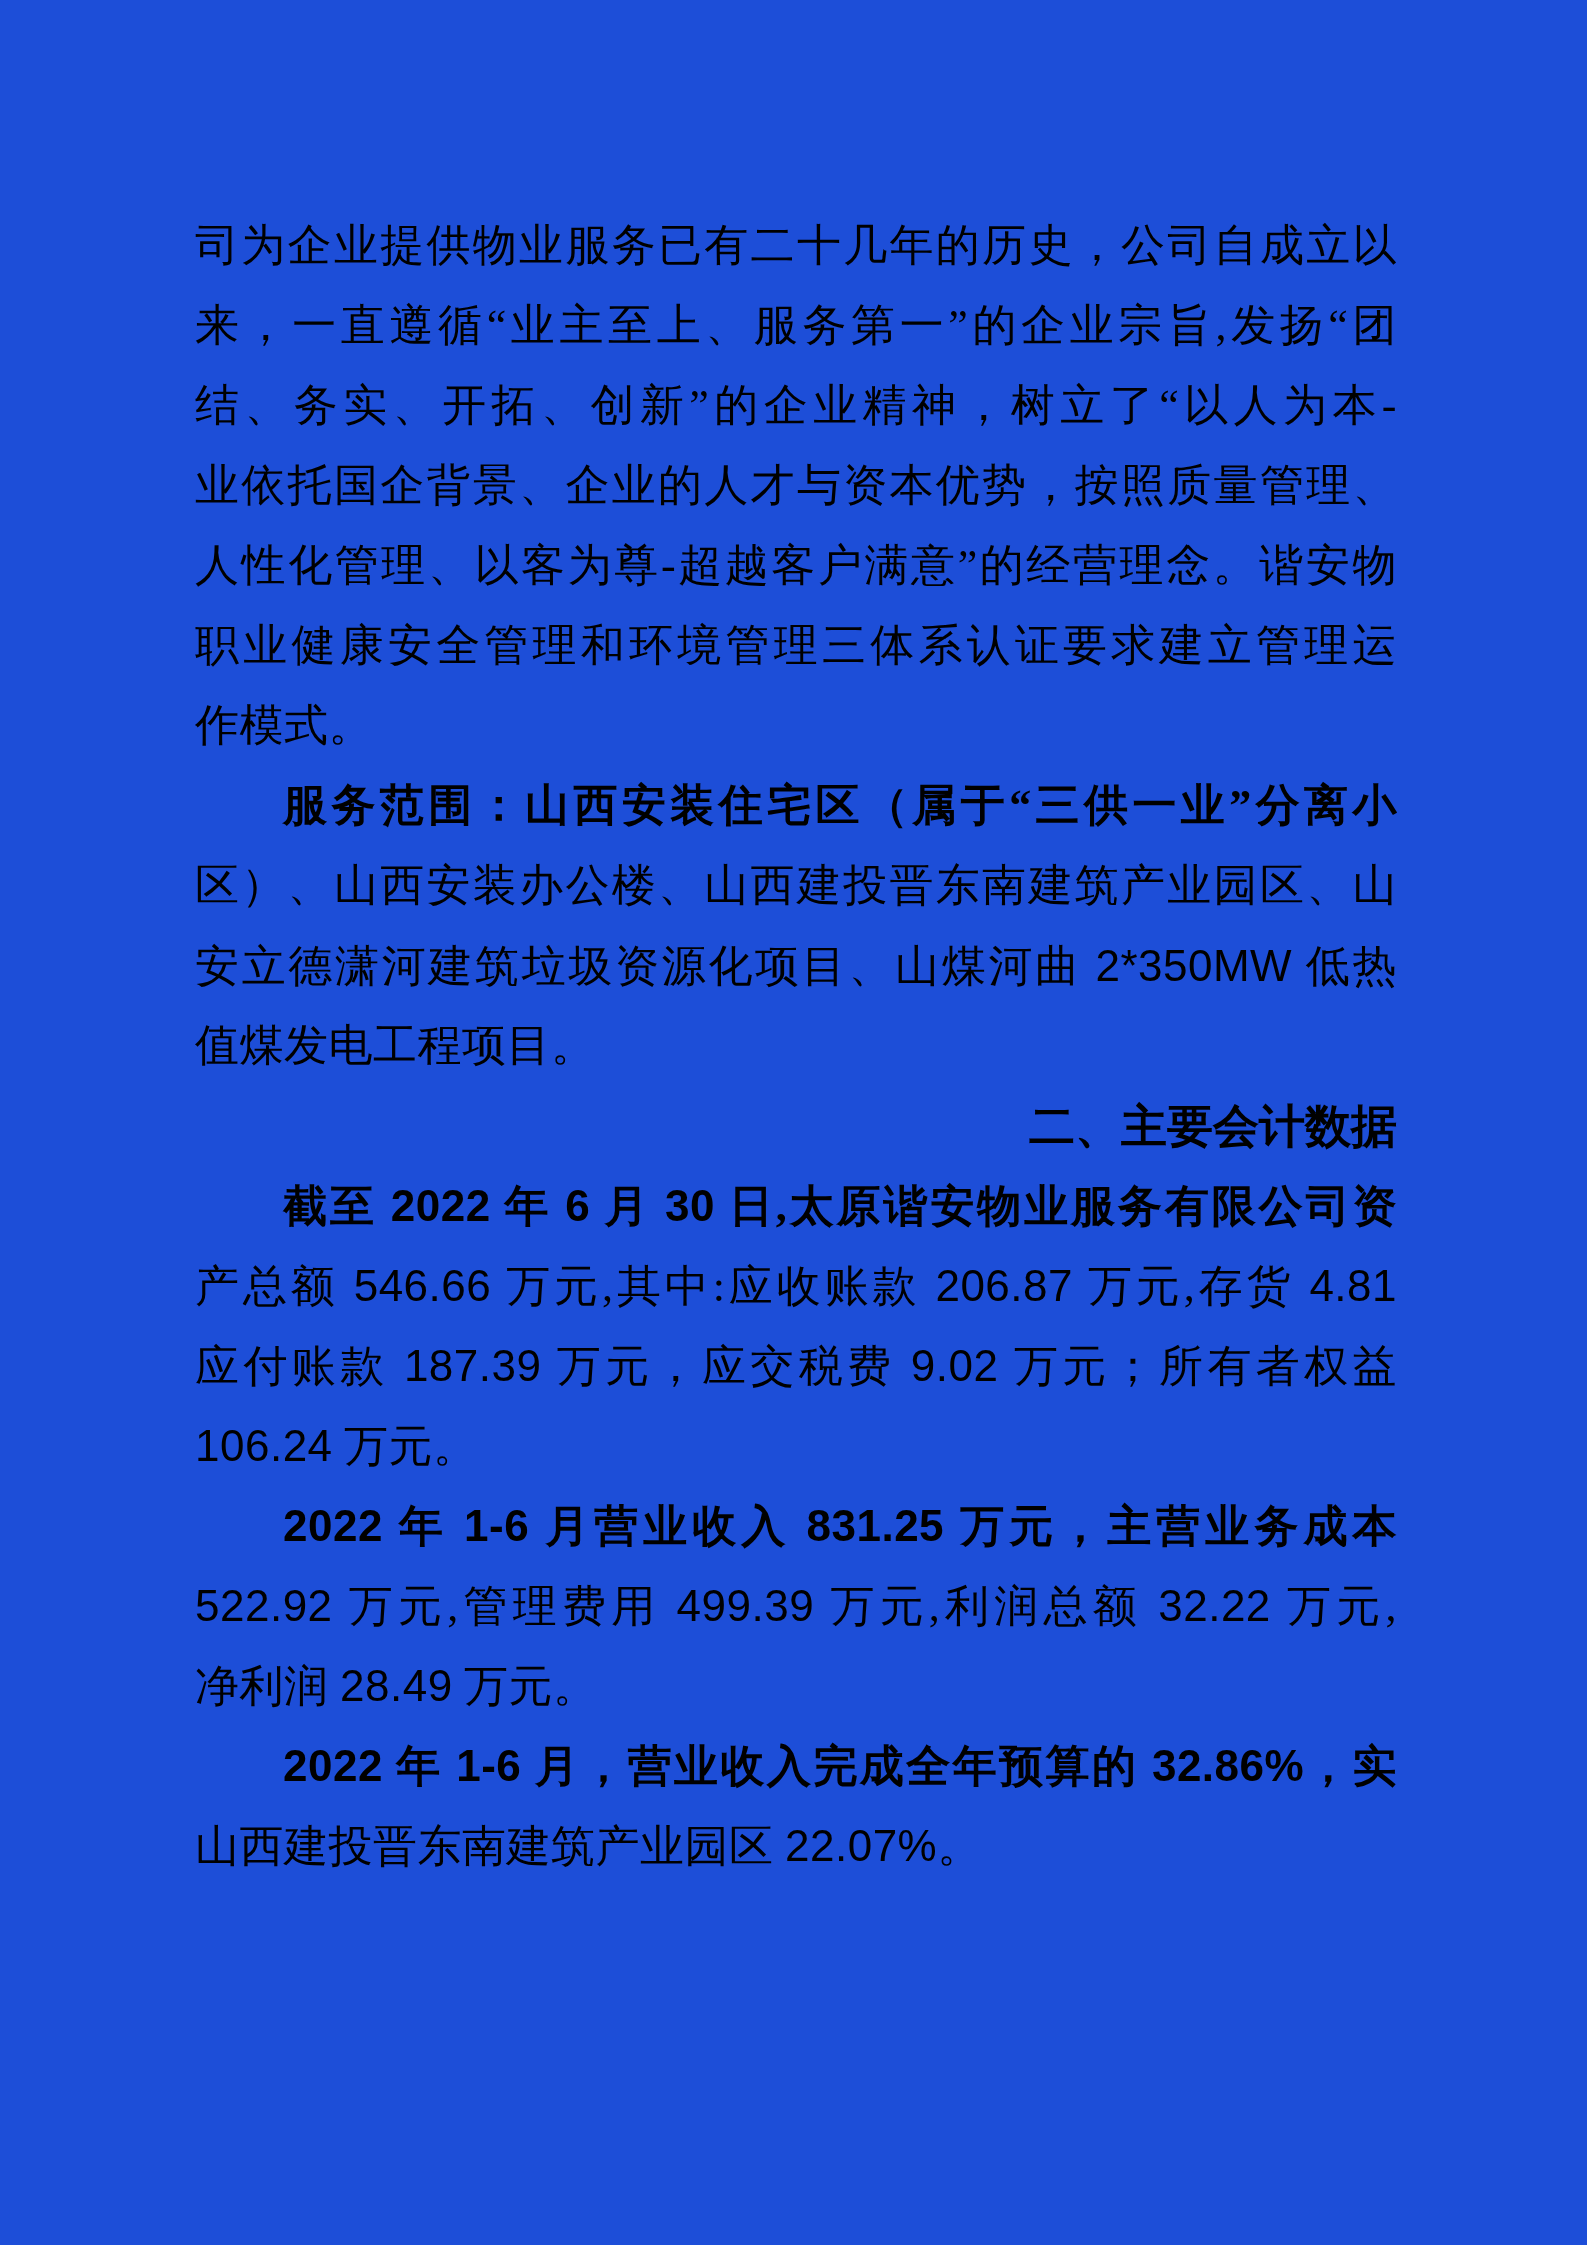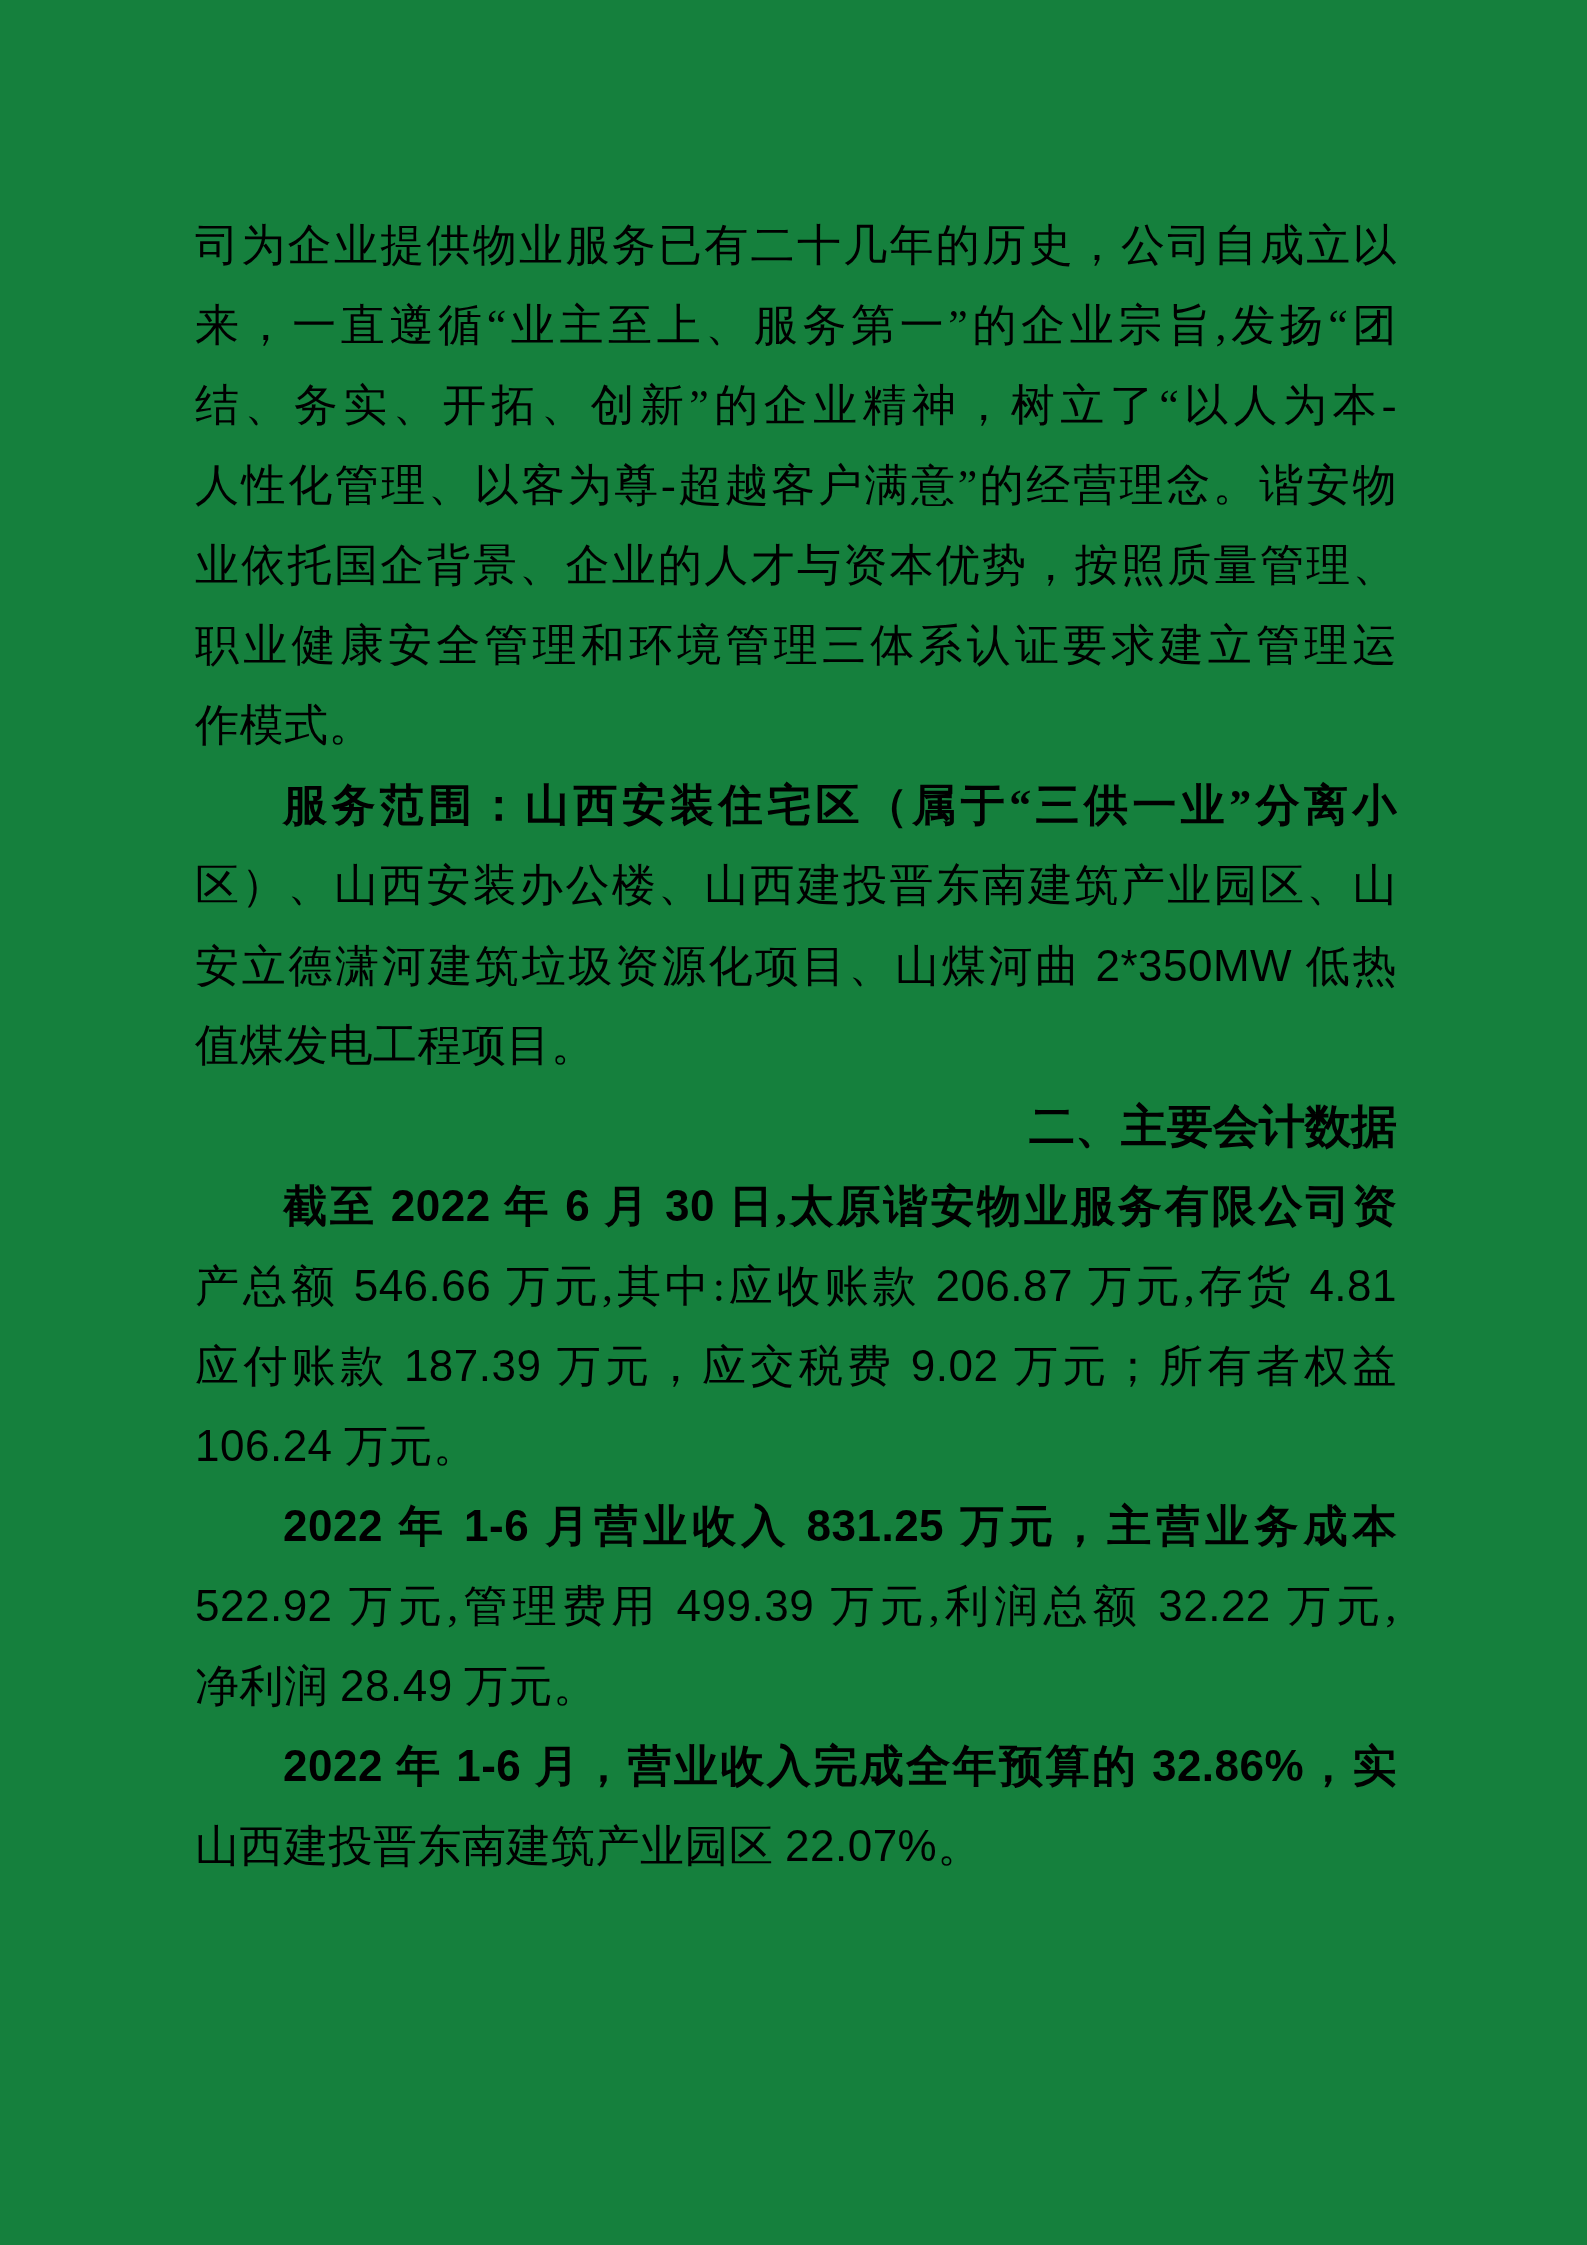--- a/index.html
+++ b/index.html
@@ -12,21 +12,21 @@
     height: 2245px;
     position: relative;
     font-family: "Liberation Serif", "DejaVu Serif", serif;
     color: #000000;
   }
   .page {
     box-sizing: border-box;
     width: 1587px;
     height: 2245px;
     padding: 206px 190px 0 195px;
-    background: #15803d;
+    background: #1d4ed8;
   }
   .para { margin: 0; }
   .line {
     height: 80px;
     line-height: 80px;
     font-size: 44px;
     white-space: normal;
     text-align: justify;
     text-align-last: justify;
     text-justify: inter-character;
@@ -55,22 +55,22 @@
 </style>
 </head>
 <body>
 
 <div class="page">
 
   <div class="para">
       <div class="line"><span>司为企业提供物业服务已有二十几年的历史，公司自成立以</span></div>
       <div class="line"><span>来，一直遵循“业主至上、服务第一”的企业宗旨,发扬“团</span></div>
       <div class="line"><span>结、务实、开拓、创新”的企业精神，树立了“以人为本-</span></div>
+      <div class="line"><span>业依托国企背景、企业的人才与资本优势，按照质量管理、</span></div>
       <div class="line"><span>人性化管理、以客为尊-超越客户满意”的经营理念。谐安物</span></div>
-      <div class="line"><span>业依托国企背景、企业的人才与资本优势，按照质量管理、</span></div>
       <div class="line"><span>职业健康安全管理和环境管理三体系认证要求建立管理运</span></div>
       <div class="line para-last"><span>作模式。</span></div>
     </div>
 
   <div class="para indent">
       <div class="line"><span>服务范围：山西安装住宅区（属于“三供一业”分离小</span></div>
       <div class="line"><span>区）、山西安装办公楼、山西建投晋东南建筑产业园区、山</span></div>
       <div class="line"><span>安立德潇河建筑垃圾资源化项目、山煤河曲 </span><span class="lat">2*350</span><span class="lat">MW</span><span> 低热</span></div>
       <div class="line para-last"><span>值煤发电工程项目。</span></div>
     </div>

